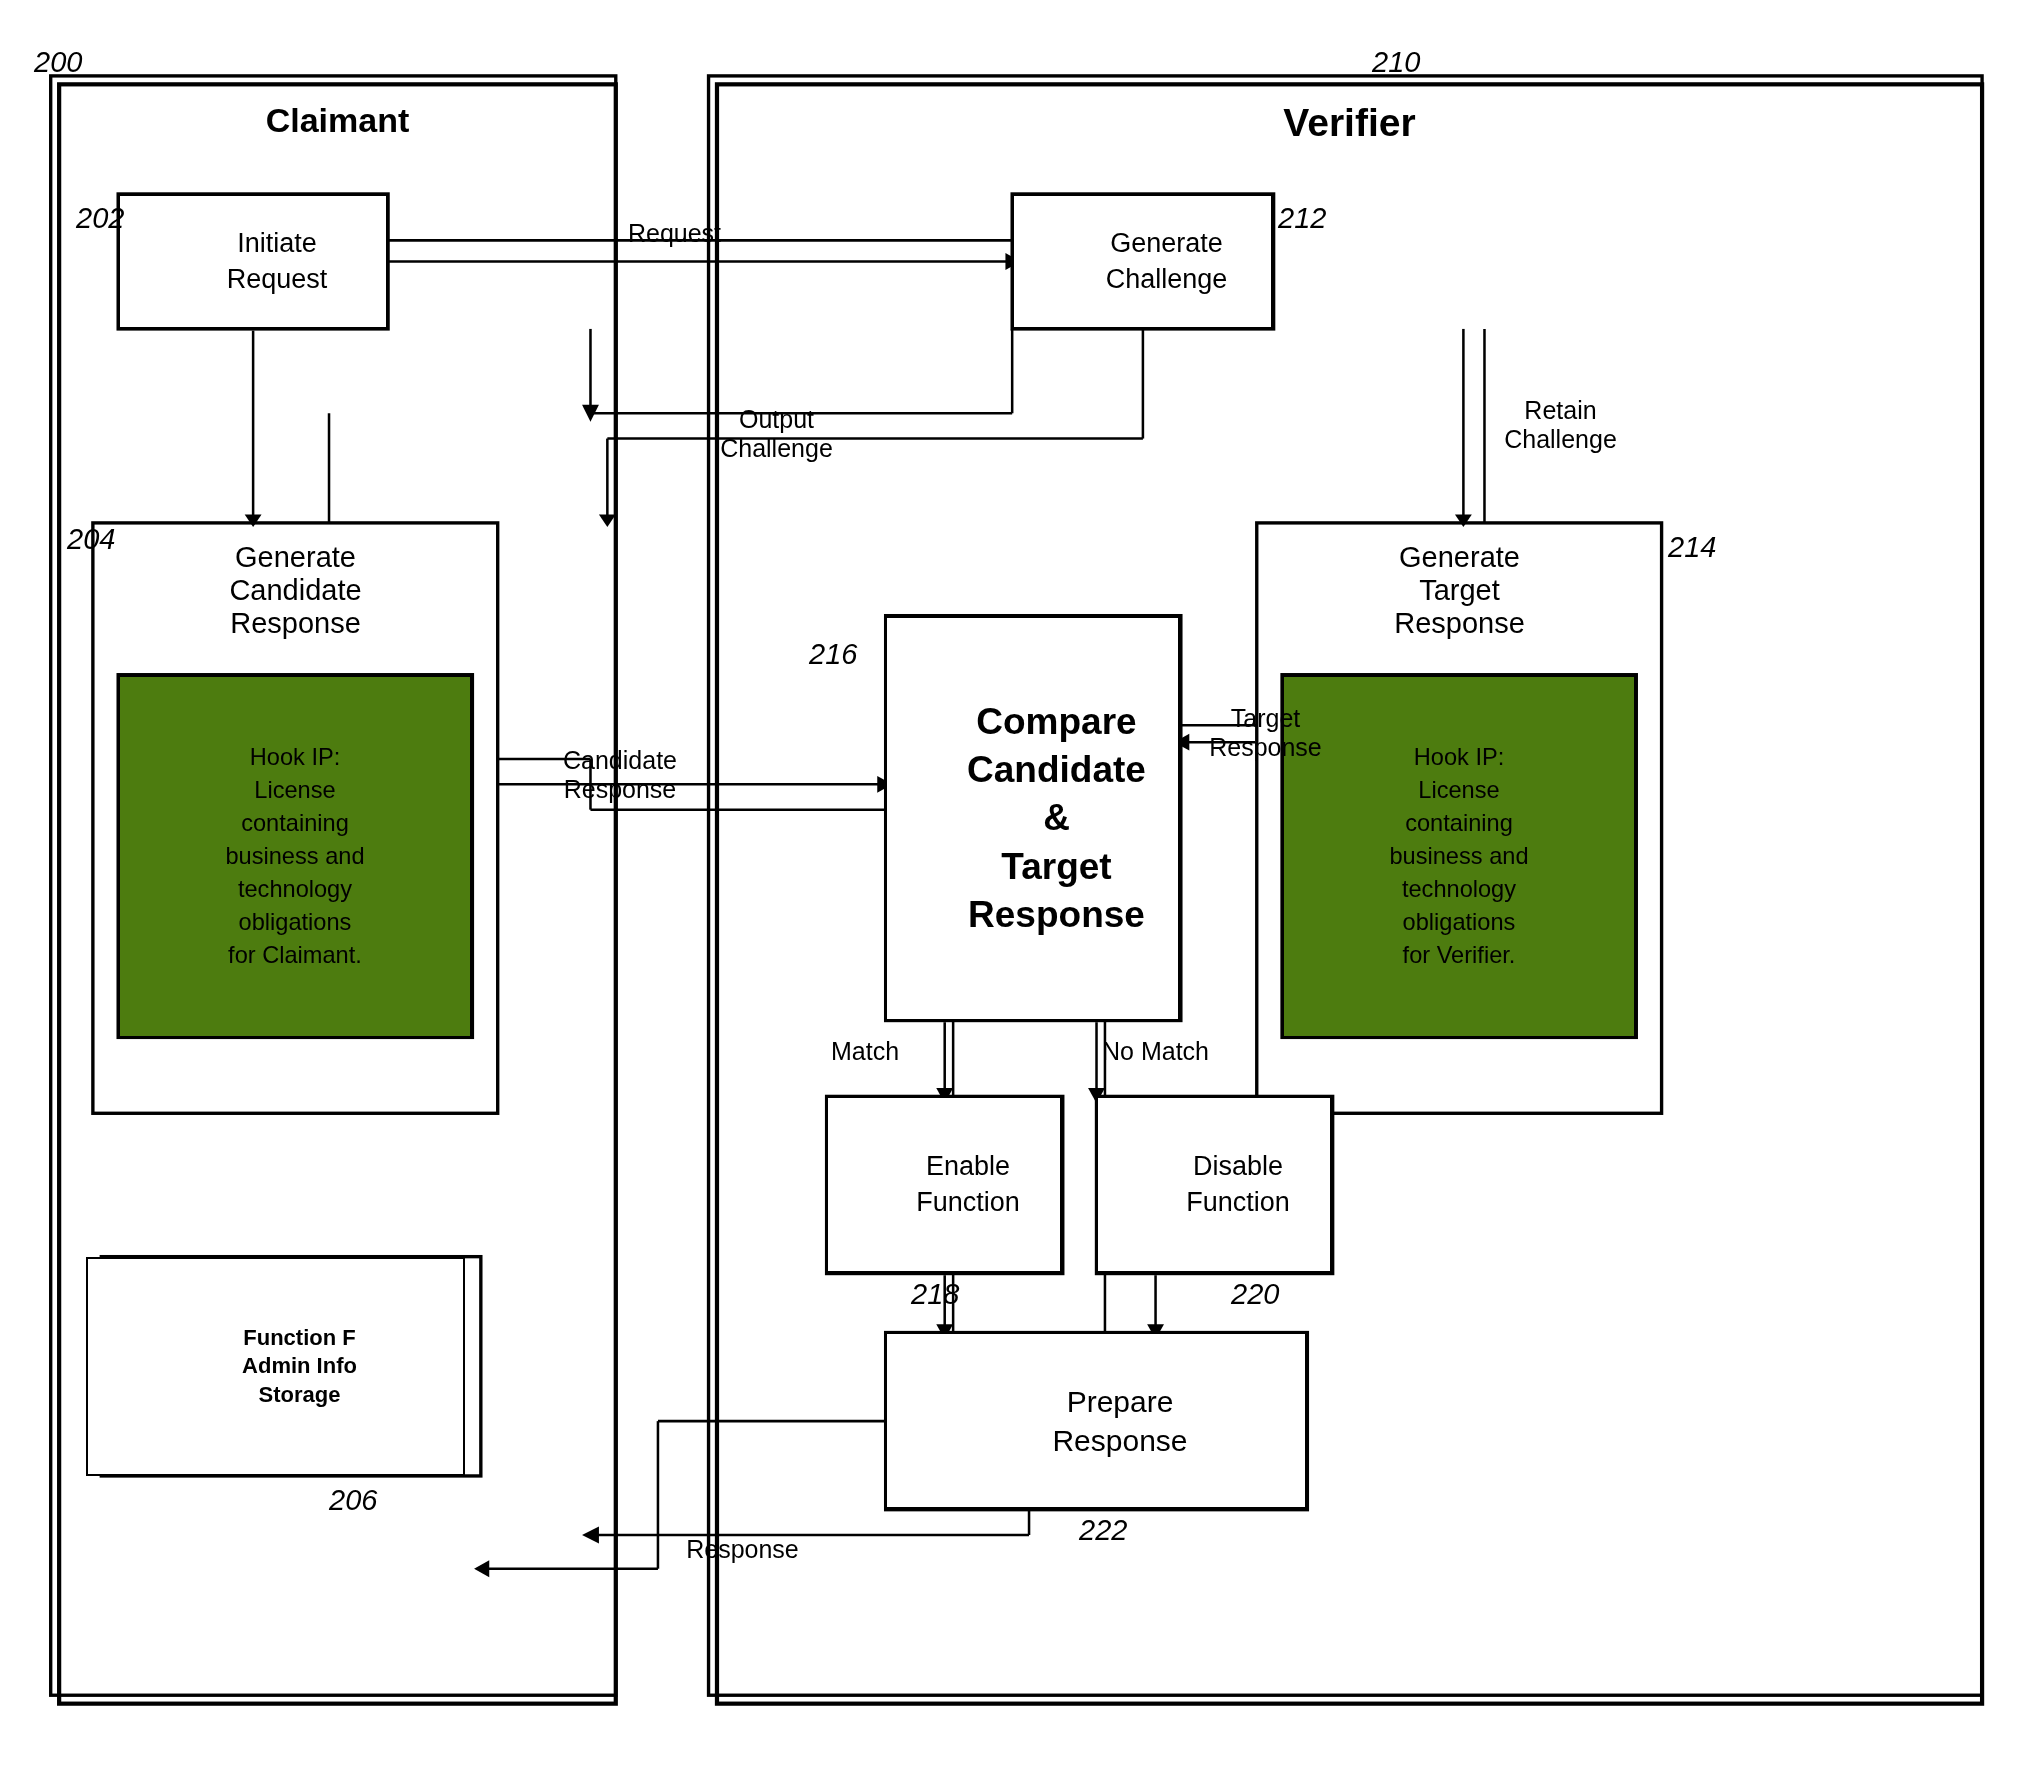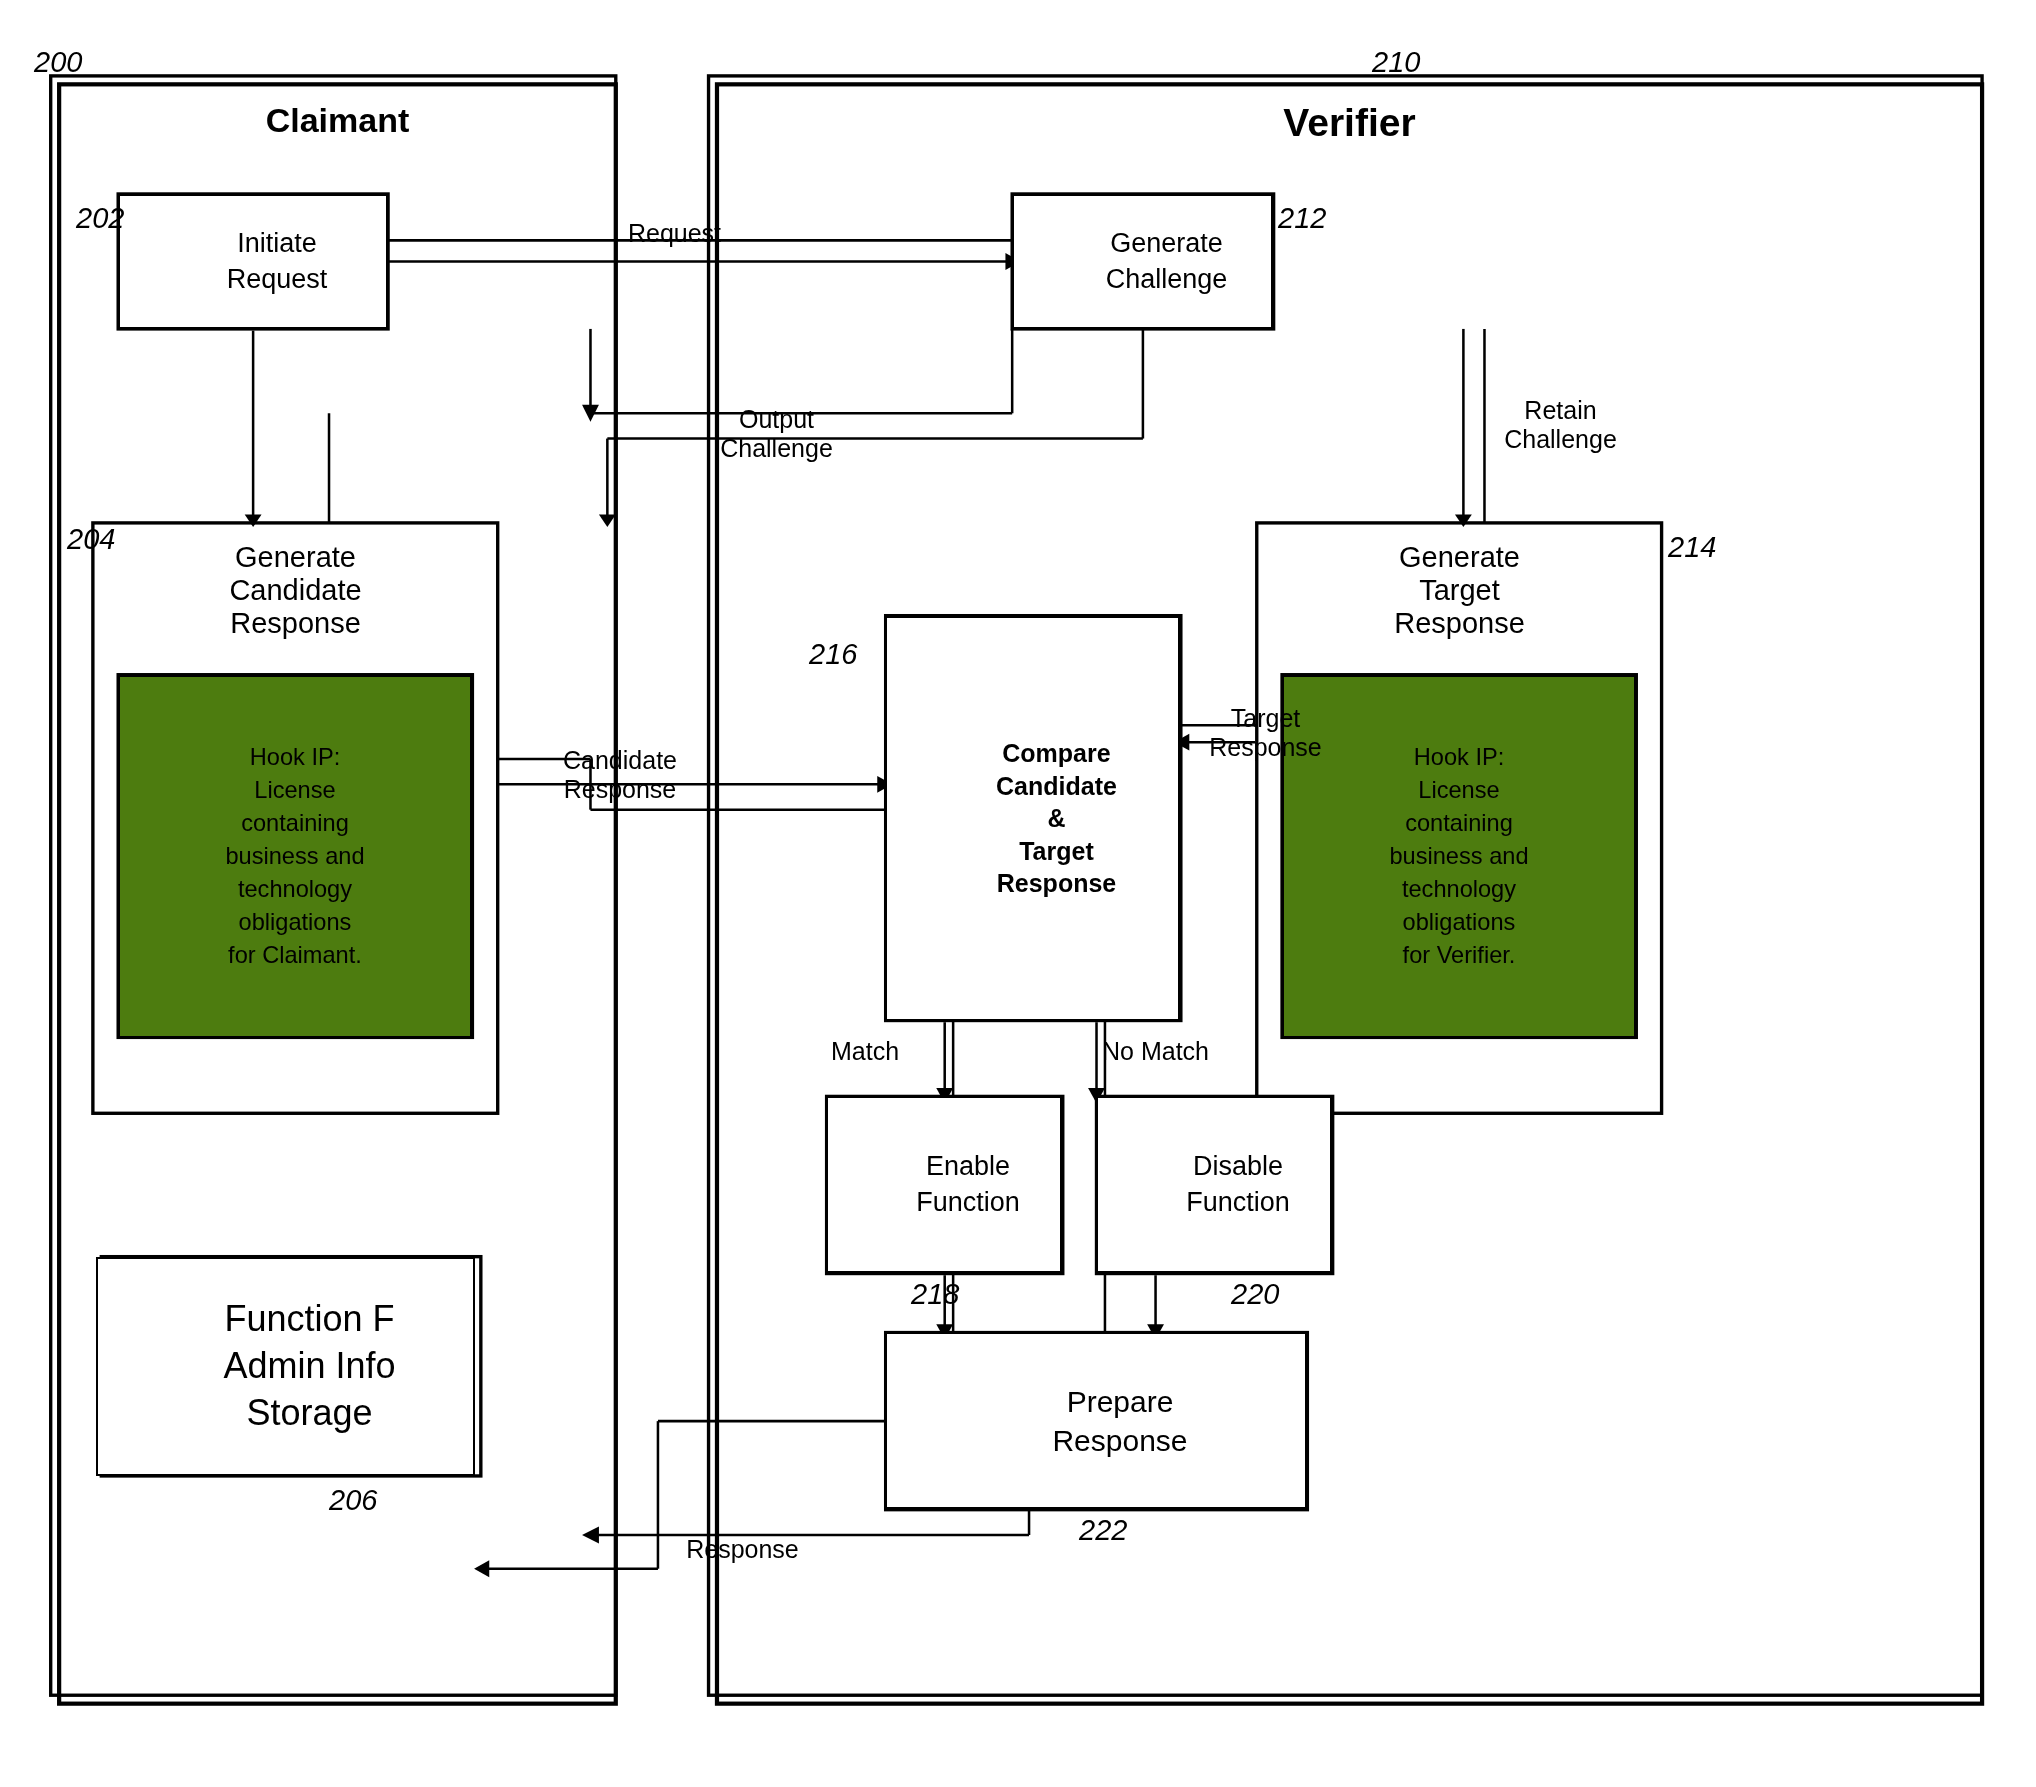--- a/index.html
+++ b/index.html
@@ -212,37 +212,37 @@
   <div style="position:absolute; left:93px; top:523px; width:405px; height:135px; display:flex; align-items:center; justify-content:center; text-align:center; font-size:29px;">
     <span>Generate<br>Candidate<br>Response</span>
   </div>
 
   <div class="ref-num" style="left:67px; top:523px;">204</div>
 
   <div class="box-inner" style="left:118px; top:675px; width:354px; height:363px; font-size:23.6px; padding:8.4px;">
     <span>Hook IP:<br>License<br>containing<br>business and<br>technology<br>obligations<br>for Claimant.</span>
   </div>
 
-  <div class="box" style="left:96px; top:1257px; width:379px; height:219px; font-size:36px; flex-direction:column;">
+  <div class="box" style="left:86px; top:1257px; width:379px; height:219px; font-size:22px; flex-direction:column;font-weight:bold;">
     <span>Function F<br>Admin Info<br>Storage</span>
   </div>
 
   <div class="ref-num" style="left:329px; top:1484px;">206</div>
 
   <div style="position:absolute; left:1257px; top:523px; width:405px; height:135px; display:flex; align-items:center; justify-content:center; text-align:center; font-size:29px;">
     <span>Generate<br>Target<br>Response</span>
   </div>
 
   <div class="ref-num" style="left:1668px; top:531px;">214</div>
 
   <div class="box-inner" style="left:1282px; top:675px; width:354px; height:363px; font-size:23.6px; padding:8.4px;">
     <span>Hook IP:<br>License<br>containing<br>business and<br>technology<br>obligations<br>for Verifier.</span>
   </div>
 
-  <div class="box" style="left:885px; top:616px; width:295px; height:405px; font-size:25px; font-weight:bold;">
+  <div class="box" style="left:885px; top:616px; width:295px; height:405px; font-size:37px; font-weight:bold;">
     <span>Compare<br>Candidate<br>&amp;<br>Target<br>Response</span>
   </div>
 
   <div class="ref-num" style="left:809px; top:624px;margin-top:14px;">216</div>
 
   <div class="box" style="left:826px; top:1096px; width:236px; height:177px; font-size:27px;">
     <span>Enable<br>Function</span>
   </div>
 
   <div class="ref-num" style="left:911px; top:1278px;">218</div>

